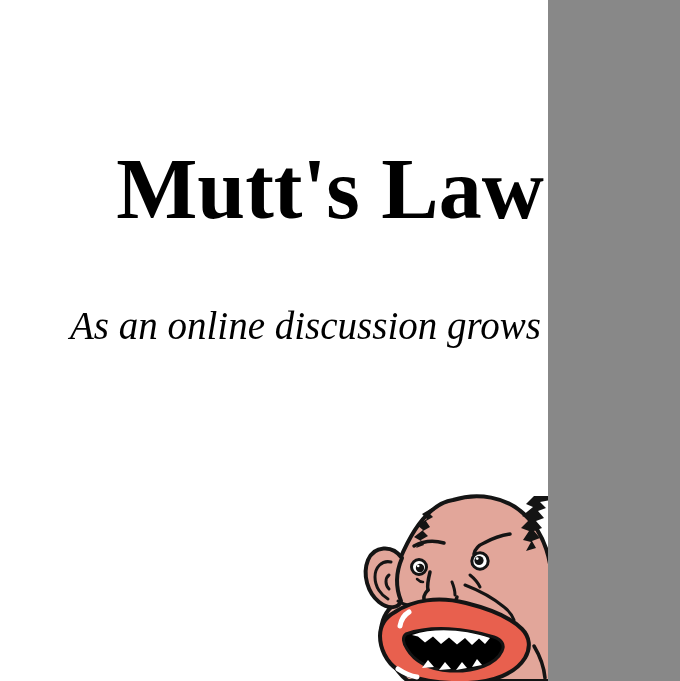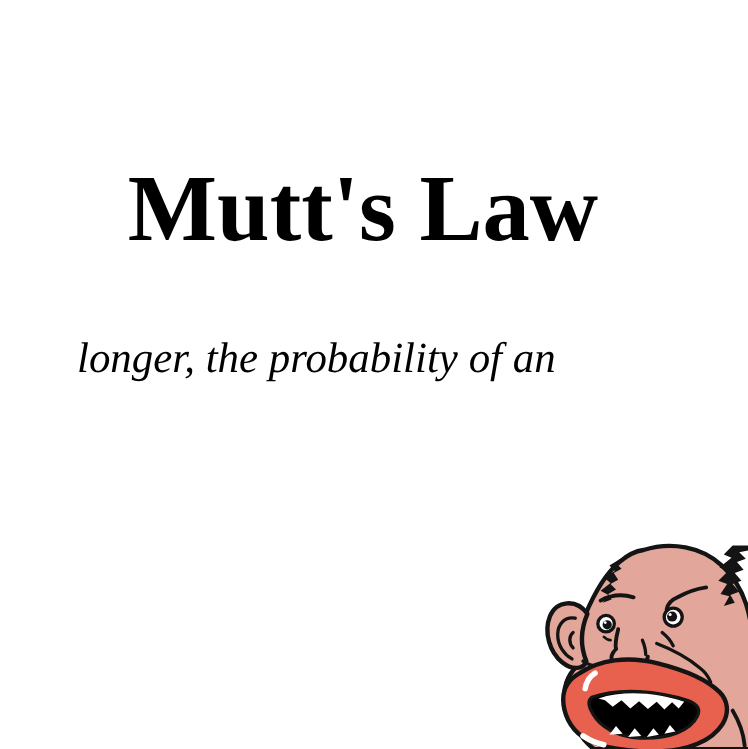--- a/index.html
+++ b/index.html
@@ -1,18 +1,18 @@
 <!DOCTYPE html>
 <html style="--background: #ffffff; --text: #000000; --skin: #e2a69a; --lips: #e8604e; --mouth_interior: #000000; --teeth: #ffffff; --eye_white: #ffffff; --outline: #141414;"><head>
 <meta charset="utf-8">
 <style>
   html,body{margin:0;padding:0;background:#888;}
   .canvas{
     position:relative;
-    width:680px;height:681px;
+    width:548px;height:681px;
     background:var(--background,#ffffff);
     overflow:hidden;
     font-family:"Liberation Serif","DejaVu Serif",serif;
     color:var(--text,#000000);
   }
   .meme-title{
     position:absolute;
     top:146px;left:0;
     width:660px;               
     margin:0;
@@ -53,21 +53,21 @@
   .hl{stroke:var(--teeth,#ffffff);stroke-linecap:round;fill:none;}
 </style>
 </head>
 <body>
 
 <div class="canvas">
 
   <h1 class="meme-title">Mutt's Law</h1>
 
   <div class="meme-body">
-    <div>longer, the probability of an</div>
+    <div>As an online discussion grows</div>
   </div>
 
   <svg class="face-svg" viewBox="0 0 210 195" xmlns="http://www.w3.org/2000/svg" aria-hidden="true">
 
     <path class="skin ol" stroke-width="4" d="M 115,14
          C 140,6 168,11 186,28
          C 199,40 208,56 212,78
          L 212,195 L 70,195
          C 58,186 48,168 44,152
          C 41,140 46,128 54,120

